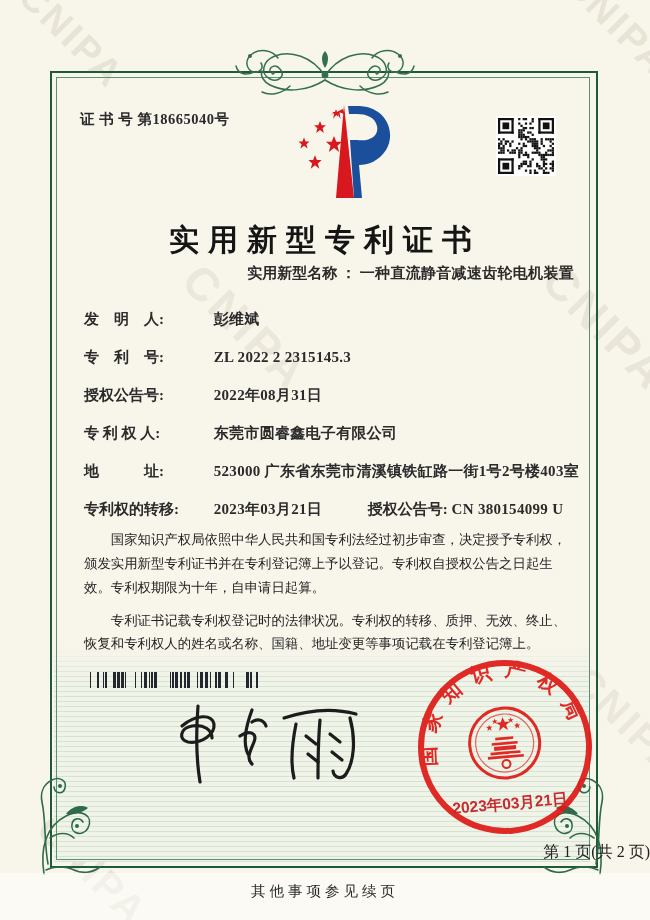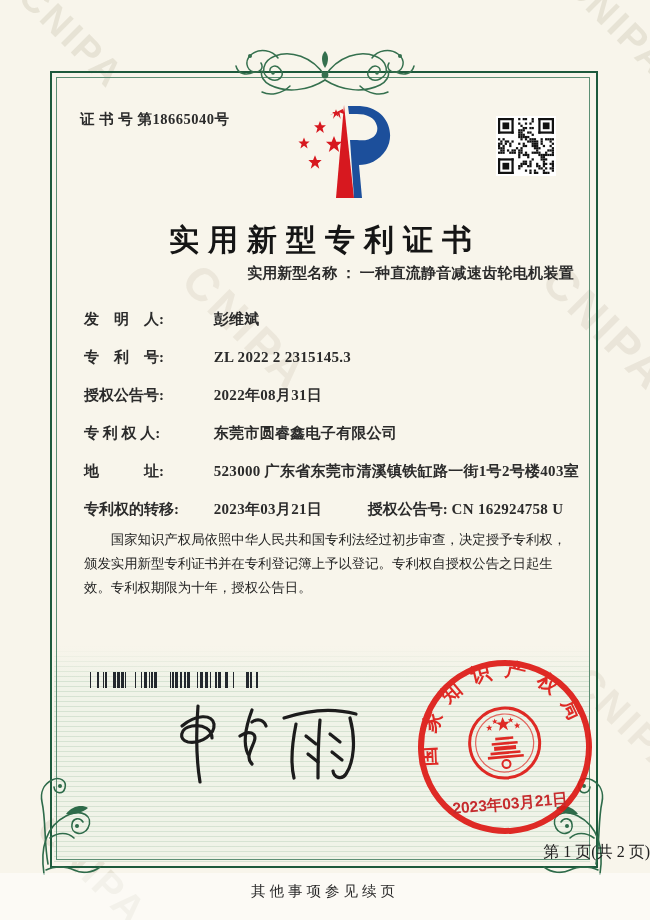--- a/index.html
+++ b/index.html
@@ -359,26 +359,27 @@
       <span class="f-value">东莞市圆睿鑫电子有限公司</span>
     </div>
     <div class="frow">
       <span class="f-label">地　　　址:</span>
       <span class="f-value">523000 广东省东莞市清溪镇铁缸路一街1号2号楼403室</span>
     </div>
     <div class="frow">
       <span class="f-label">专利权的转移:</span>
       <span class="f-value">2023年03月21日</span>
       <span class="f-label2">授权公告号:</span>
-      <span class="f-value">CN 162924758 U</span>
+      <span class="f-value">CN 380154099 U</span>
     </div>
   </div>
 
   <div class="paras">
-    <p>国家知识产权局依照中华人民共和国专利法经过初步审查，决定授予专利权，颁发实用新型专利证书并在专利登记簿上予以登记。专利权自授权公告之日起生效。专利权期限为十年，授权公告日。</p>
+    <p>国家知识产权局依照中华人民共和国专利法经过初步审查，决定授予专利权，颁发实用新型专利证书并在专利登记簿上予以登记。专利权自授权公告之日起生效。专利权期限为十年，自申请日起算。</p>
+    <p>专利证书记载专利权登记时的法律状况。专利权的转移、质押、无效、终止、恢复和专利权人的姓名或名称、国籍、地址变更等事项记载在专利登记簿上。</p>
   </div>
 
   <svg class="barcode" id="barcode-svg" width="170" height="16" viewBox="0 0 170 16">
       <rect x="0" y="0" width="1" height="16" fill="#23282e"></rect>
       <rect x="7" y="0" width="2" height="16" fill="#23282e"></rect>
       <rect x="13" y="0" width="1" height="16" fill="#23282e"></rect>
       <rect x="15" y="0" width="2" height="16" fill="#23282e"></rect>
       <rect x="23" y="0" width="3" height="16" fill="#23282e"></rect>
       <rect x="27" y="0" width="3" height="16" fill="#23282e"></rect>
       <rect x="31" y="0" width="3" height="16" fill="#23282e"></rect>

